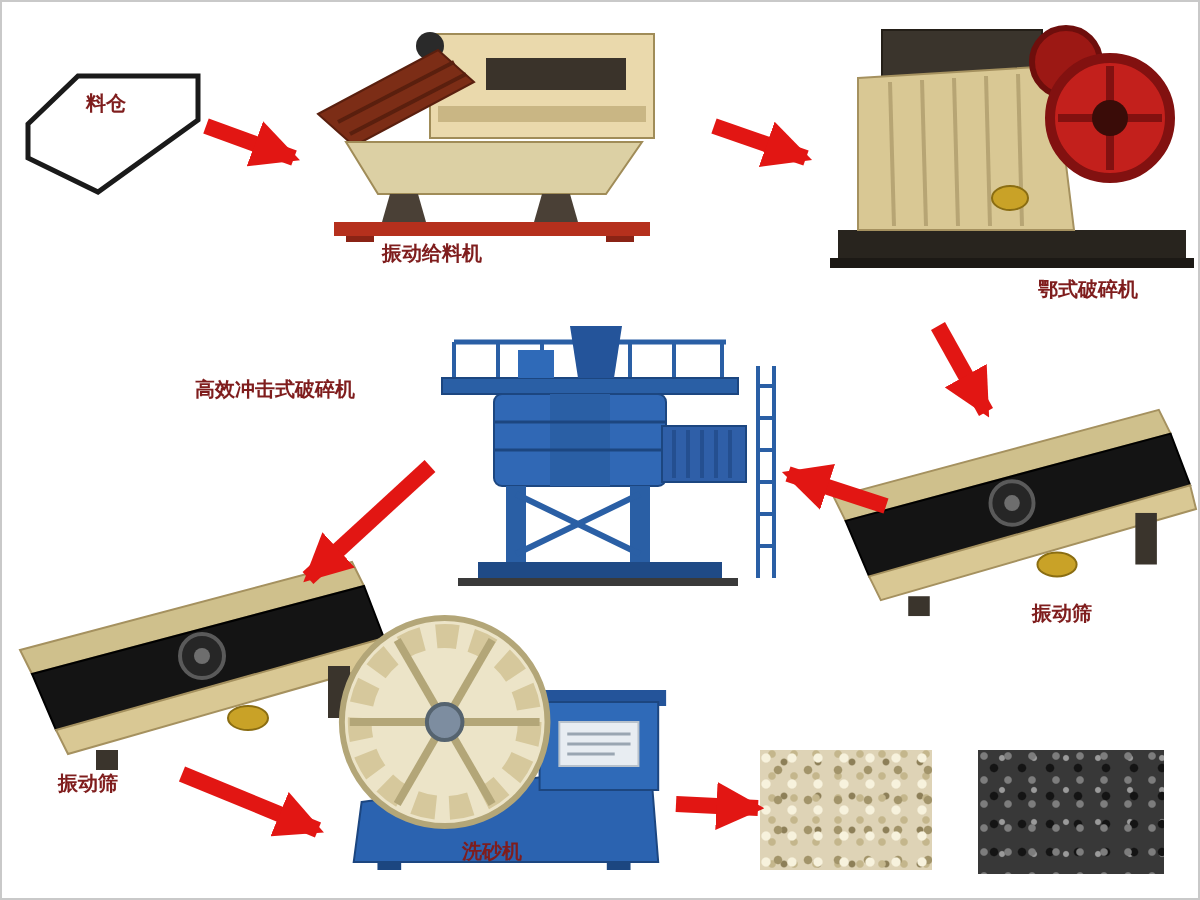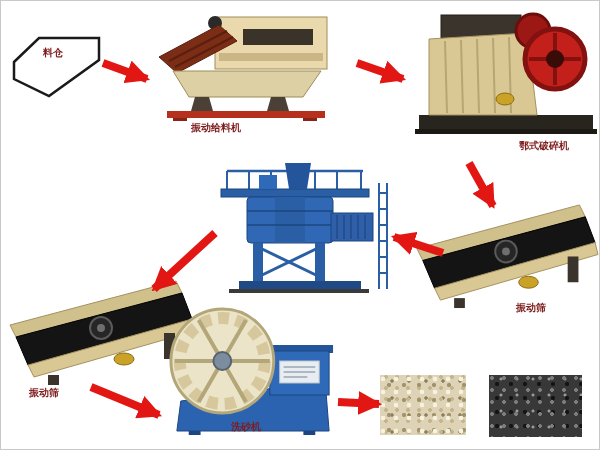--- a/index.html
+++ b/index.html
@@ -146,20 +146,21 @@
       <line x1="176" y1="20" x2="176" y2="126" stroke="#2a5fa5" stroke-width="2"></line>
       <line x1="184" y1="20" x2="184" y2="126" stroke="#2a5fa5" stroke-width="2"></line>
       <line x1="176" y1="30" x2="184" y2="30" stroke="#2a5fa5" stroke-width="2"></line>
       <line x1="176" y1="46" x2="184" y2="46" stroke="#2a5fa5" stroke-width="2"></line>
       <line x1="176" y1="62" x2="184" y2="62" stroke="#2a5fa5" stroke-width="2"></line>
       <line x1="176" y1="78" x2="184" y2="78" stroke="#2a5fa5" stroke-width="2"></line>
       <line x1="176" y1="94" x2="184" y2="94" stroke="#2a5fa5" stroke-width="2"></line>
       <line x1="176" y1="110" x2="184" y2="110" stroke="#2a5fa5" stroke-width="2"></line>
     </svg>
   </div>
+  <div class="label" style="left:64px; top:189px; width:145px;">高效冲击式破碎机</div>
 
   <div class="machine" style="left:5px; top:272px; width:190px; height:115px;">
     <svg width="190" height="115" viewBox="0 0 190 115">
       <polygon points="4,52 170,8 176,20 10,64" fill="#cfc08c" stroke="#a5915f"></polygon>
       <polygon points="10,64 176,20 186,46 22,92" fill="#141414" stroke="#000000"></polygon>
       <polygon points="22,92 186,46 189,58 28,104" fill="#d9c894" stroke="#a5915f"></polygon>
       <rect x="42" y="102" width="11" height="10" fill="#3a342c"></rect>
       <rect x="158" y="60" width="11" height="26" fill="#3a342c"></rect>
       <circle cx="95" cy="55" r="11" fill="#262626" stroke="#5a5a5a" stroke-width="2"></circle>
       <circle cx="95" cy="55" r="4" fill="#6e6e6e"></circle>

